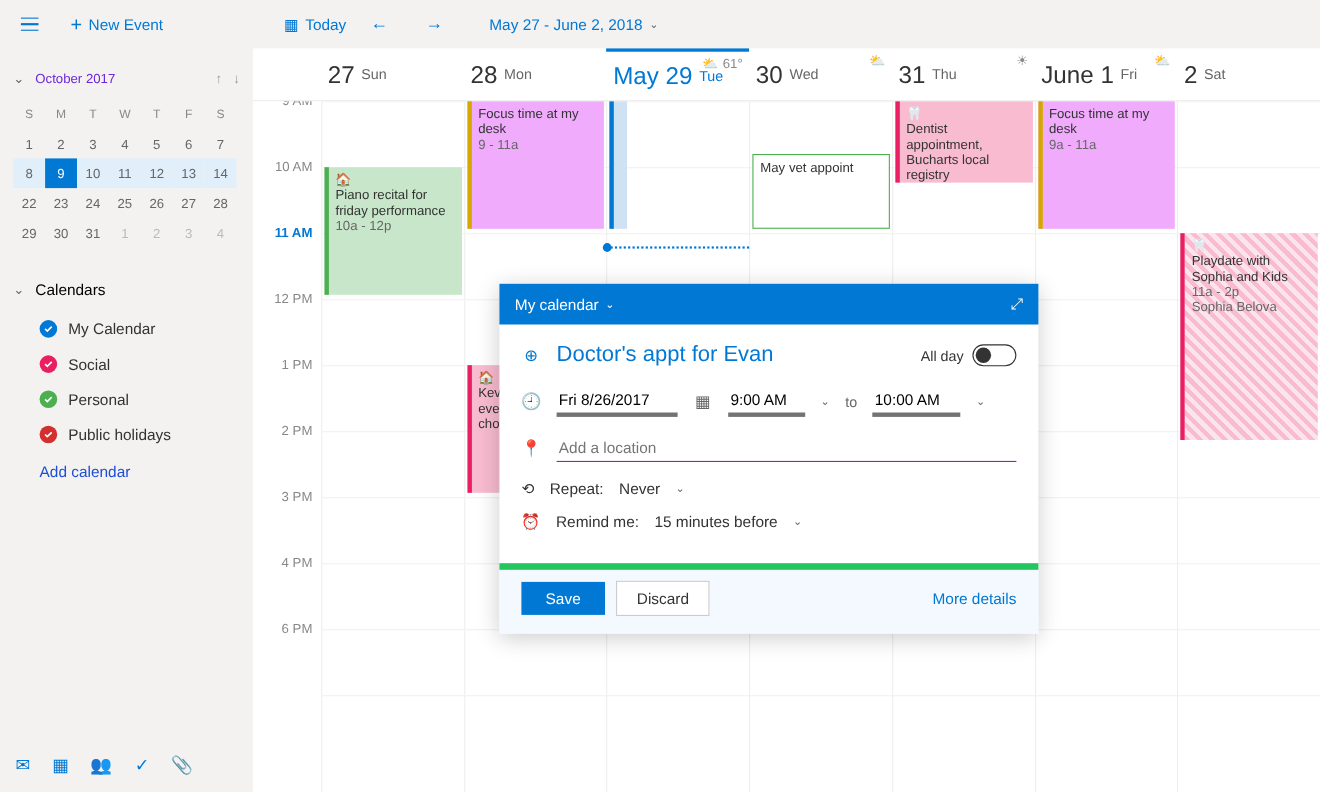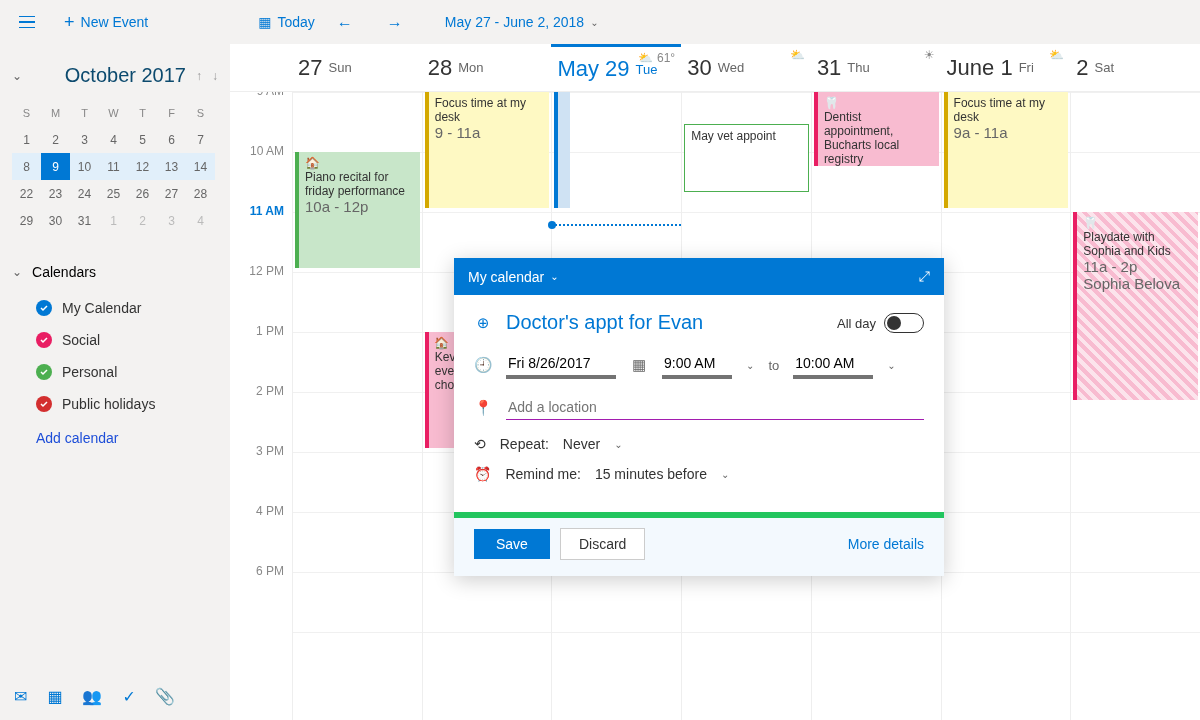--- a/index.html
+++ b/index.html
@@ -13,21 +13,21 @@
 .plus-icon { font-size: 18px; font-weight: 300; }
 .topbar-spacer { width: 80px; }
 .today-btn { display: flex; align-items: center; gap: 6px; color: #0078d4; cursor: pointer; font-size: 14px; }
 .nav-arrow { color: #0078d4; cursor: pointer; padding: 0 12px; font-size: 16px; }
 .date-range { color: #0078d4; font-size: 14px; cursor: pointer; display: flex; align-items: center; gap: 6px; margin-left: 20px; }
 
 .main { flex: 1; display: flex; }
 .sidebar { width: 230px; padding: 20px 12px; display: flex; flex-direction: column; }
 .month-header { display: flex; align-items: center; gap: 10px; margin-bottom: 12px; }
 .chevron-btn { cursor: pointer; color: #666; font-size: 12px; }
-.month-label { font-size: 20px; color: #0c4a6e; flex: 1; text-align: right; }
+.month-label { font-size: 12px; color: #6d28d9; flex: 1; }
 .updown { color: #999; font-size: 12px; display: flex; gap: 10px; }
 .updown span { cursor: pointer; }
 
 .mini-cal { }
 .mini-row { display: flex; }
 .mini-cell { width: 29px; height: 27px; display: flex; align-items: center; justify-content: center; font-size: 12px; color: #666; cursor: pointer; }
 .mini-cell.header { color: #888; font-size: 11px; cursor: default; }
 .mini-cell.other { color: #bbb; }
 .mini-cell.sel { background: #0078d4; color: #fff; }
 .mini-cell.week-hl { background: #e1effa; }
@@ -52,28 +52,28 @@
 .day-head .weather { position: absolute; right: 6px; top: 4px; font-size: 12px; color: #888; }
 
 .grid-body { flex: 1; display: flex; position: relative; overflow: hidden; }
 .time-gutter { width: 62px; }
 .time-slot { height: 60px; text-align: right; padding-right: 8px; font-size: 12px; color: #888; position: relative; top: -8px; }
 .day-cols { flex: 1; display: flex; position: relative; }
 .day-col { flex: 1; border-left: 1px solid #eee; position: relative; }
 .hour-line { height: 60px; border-top: 1px solid #f0f0f0; }
 
 .event { position: absolute; left: 2px; right: 2px; border-left: 4px solid; padding: 4px 6px; font-size: 12px; overflow: hidden; }
-.ev-yellow { background: #fef9c3; border-color: #d4a800; }
+.ev-yellow { background: #f0abfc; border-color: #d4a800; }
 .ev-green { background: #c8e6c9; border-color: #4caf50; }
 .ev-pink { background: #f8bbd0; border-color: #e91e63; }
 .ev-blue { background: #cfe2f3; border-color: #0078d4; }
 .ev-white { background: #fff; border: 1px solid #4caf50; }
 .ev-pinkstripe { background: repeating-linear-gradient(45deg, #f8bbd0, #f8bbd0 4px, #fce4ec 4px, #fce4ec 8px); border-left: 4px solid #e91e63; }
 .event .et { font-weight: 400; color: #333; }
-.event .es { color: #666; font-size: 15px; }
+.event .es { color: #666; font-size: 12px; }
 
 .now-line { position: absolute; left: 0; right: 0; height: 0; border-top: 2px dotted #0078d4; z-index: 4; }
 .now-line::before { content:''; position: absolute; left: -4px; top: -5px; width: 8px; height: 8px; background: #0078d4; border-radius: 50%; }
 
 .popup { position: absolute; left: 454px; top: 258px; width: 490px; background: #fff; box-shadow: 0 4px 20px rgba(0,0,0,0.2); z-index: 10; }
 .popup-header { background: #0078d4; color: #fff; padding: 10px 14px; font-size: 14px; display: flex; align-items: center; }
 .popup-header .expand { margin-left: auto; cursor: pointer; }
 .popup-body { padding: 16px 20px; }
 .popup-row { display: flex; align-items: center; gap: 14px; margin-bottom: 16px; }
 .popup-row .ricon { width: 18px; color: #666; text-align: center; font-size: 15px; }
@@ -319,21 +319,21 @@
             <div class="hour-line"></div>
             <div class="hour-line"></div>
             <div class="hour-line"></div>
             <div class="hour-line"></div>
             <div class="hour-line"></div>
             <div class="hour-line"></div>
             <div class="hour-line"></div>
             <div class="hour-line"></div>
             <div class="hour-line"></div>
             <div class="hour-line"></div>
-            <div class="event ev-white" style="top: 32px; height: 68px;">
+            <div class="event ev-white" style="top: 48px; height: 68px;">
               <div class="et">May vet appoint</div>
             </div>
           </div>
           <div class="day-col">
             <div class="hour-line"></div>
             <div class="hour-line"></div>
             <div class="hour-line"></div>
             <div class="hour-line"></div>
             <div class="hour-line"></div>
             <div class="hour-line"></div>

